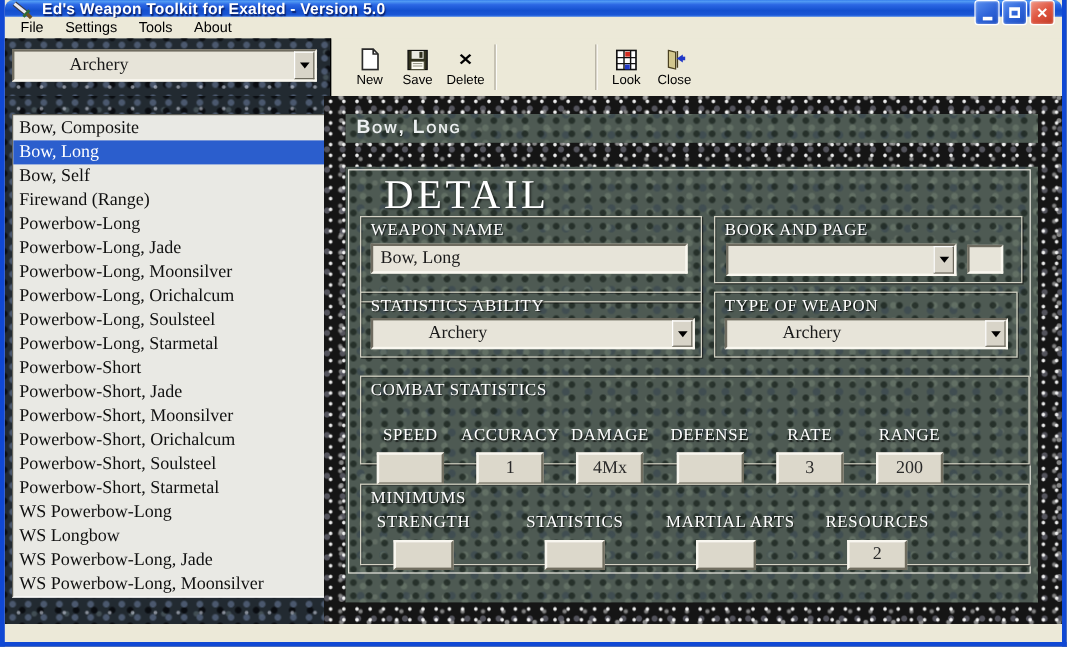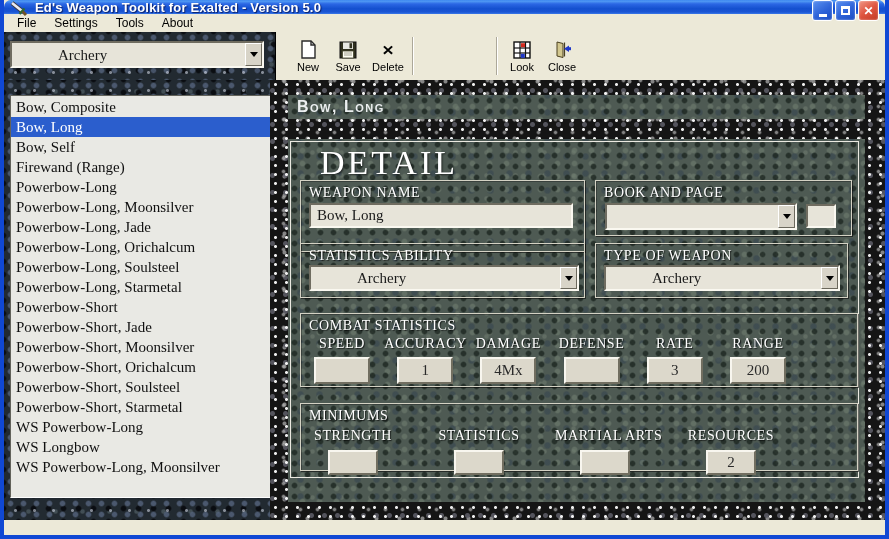--- a/index.html
+++ b/index.html
@@ -111,21 +111,21 @@
   .g6{left:12px;top:264px;width:558px;height:68px;}
 
   .wn-input{position:absolute;left:8px;top:22px;width:264px;height:25px;padding-left:6px;outline:none;}
   .bp-combo{left:9px;top:22px;width:192px;height:27px;}
   .bp-page{position:absolute;left:210px;top:23px;width:30px;height:24px;padding-left:4px;outline:none;}
   .aa-combo{left:8px;top:21px;width:270px;height:26px;}
   .tw-combo{left:8px;top:21px;width:236px;height:26px;}
 
   .stat-row{position:absolute;left:0;top:22px;right:0;display:flex;justify-content:space-between;
     padding:0 58px 0 0;}
-  .stat-col{width:82px;text-align:center;}
+  .stat-col{width:82px;text-align:center;margin-top:20px;}
   .stat-col .glabel{margin:0;display:block;text-align:center;}
   .statbox{width:56px;height:27px;margin:5px auto 0;background:#dcd8cb;border:2px solid;
     border-color:#f8f6ef #716e60 #716e60 #f8f6ef;text-align:center;line-height:23px;
     font-family:"Liberation Serif",serif;font-size:15px;color:#2a2a2a;}
 
   .min-row{position:absolute;left:0;top:24px;right:0;display:flex;justify-content:space-between;
     padding:0 76px 0 2px;}
   .min-col{width:100px;text-align:center;}
   .min-col .glabel{margin:0;display:block;text-align:center;}
   .minbox{width:50px;height:25px;margin:6px auto 0;background:#dcd8cb;border:2px solid;
@@ -237,33 +237,34 @@
   <div class="main">
 
     <div class="left-panel tex-navy">
       <div class="listbox">
         <div class="list-items">
           <div class="list-item">Bow, Composite</div>
             <div class="list-item selected">Bow, Long</div>
             <div class="list-item">Bow, Self</div>
             <div class="list-item">Firewand (Range)</div>
             <div class="list-item">Powerbow-Long</div>
+            <div class="list-item">Powerbow-Long, Jade</div>
             <div class="list-item">Powerbow-Long, Moonsilver</div>
-            <div class="list-item">Powerbow-Long, Jade</div>
             <div class="list-item">Powerbow-Long, Orichalcum</div>
             <div class="list-item">Powerbow-Long, Soulsteel</div>
             <div class="list-item">Powerbow-Long, Starmetal</div>
             <div class="list-item">Powerbow-Short</div>
             <div class="list-item">Powerbow-Short, Jade</div>
             <div class="list-item">Powerbow-Short, Moonsilver</div>
             <div class="list-item">Powerbow-Short, Orichalcum</div>
             <div class="list-item">Powerbow-Short, Soulsteel</div>
             <div class="list-item">Powerbow-Short, Starmetal</div>
             <div class="list-item">WS Powerbow-Long</div>
             <div class="list-item">WS Longbow</div>
+            <div class="list-item">WS Powerbow-Long, Jade</div>
             <div class="list-item">WS Powerbow-Long, Moonsilver</div>
         </div>
         <div class="scrollbar">
           <div class="sb-btn up">
               <span class="tri-up-b"></span>
             </div>
           <div class="sb-thumb">
               <span class="sb-grip"></span>
             </div>
           <div class="sb-btn down">

